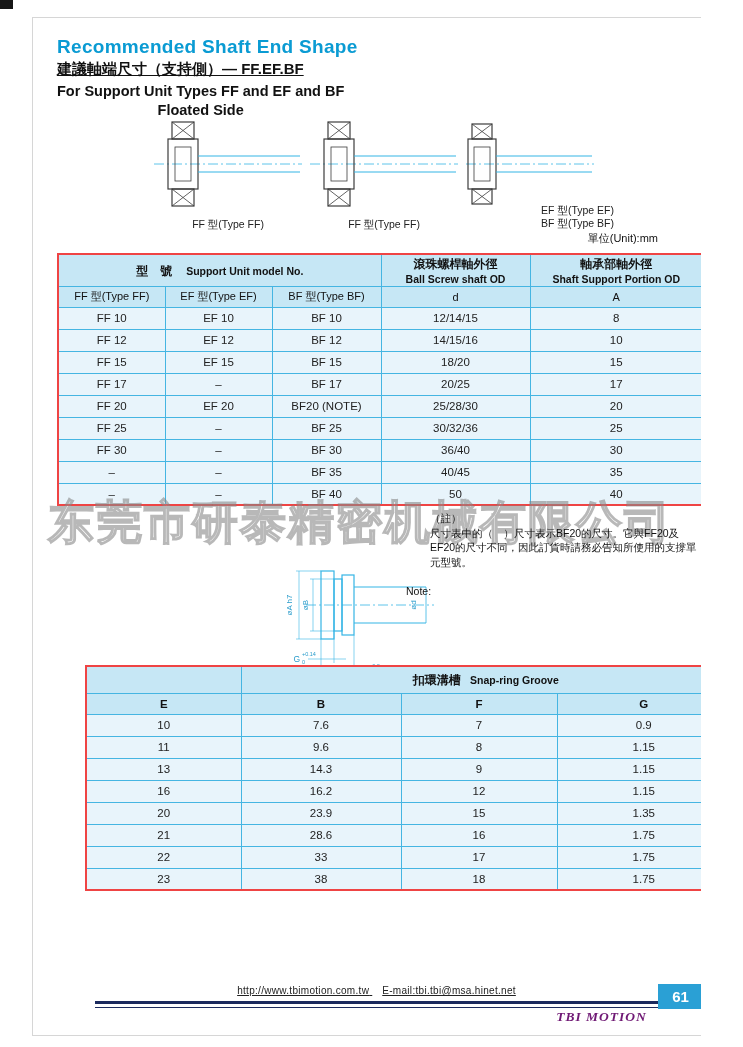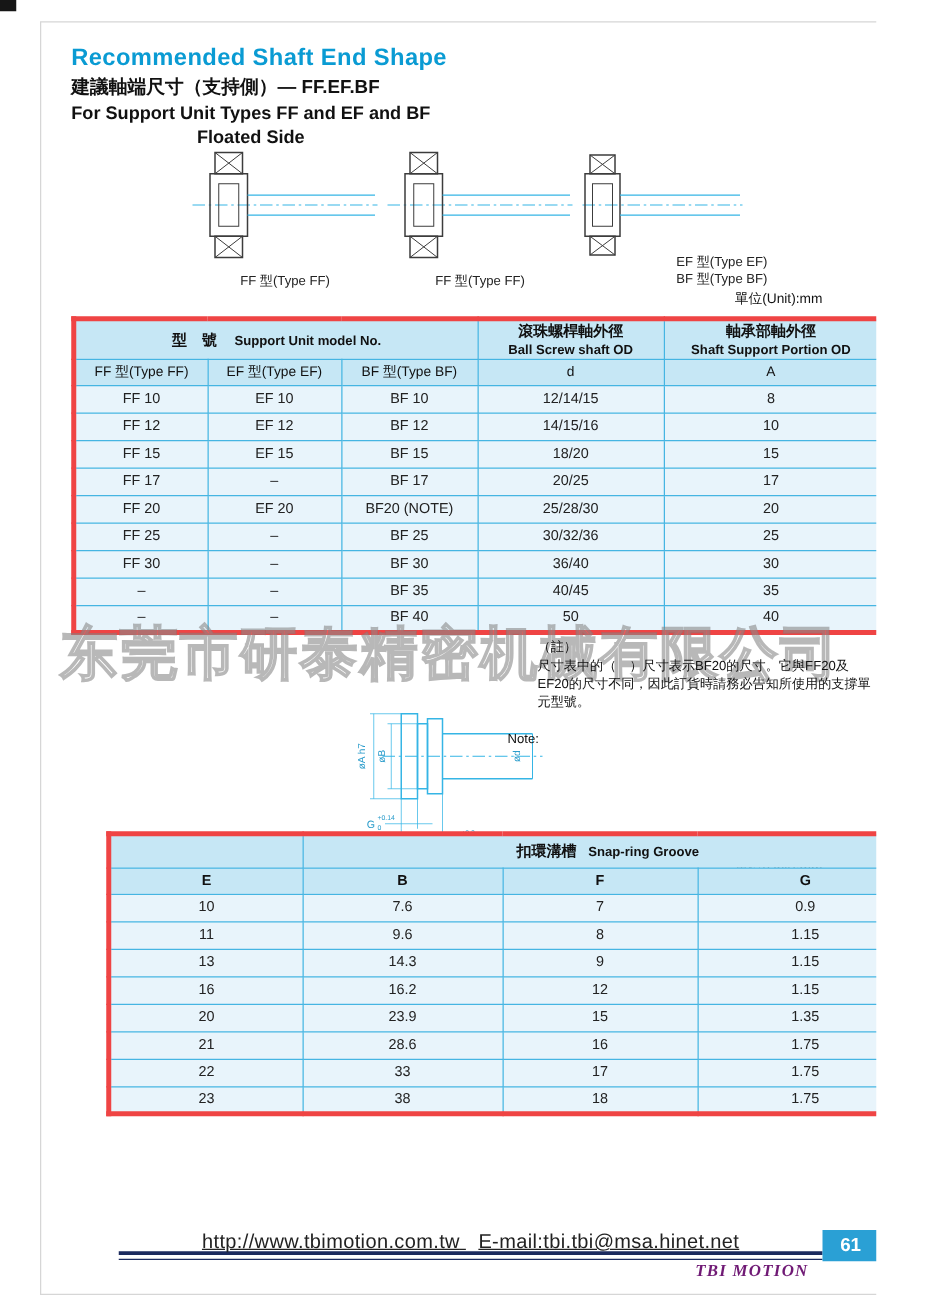--- a/index.html
+++ b/index.html
@@ -6,48 +6,48 @@
   html,body { background:#ffffff; }
   body { font-family:"Liberation Sans", sans-serif; color:#1a1a1a; }
   .page { position:relative; width:701px; height:1047px; background:#ffffff; overflow:hidden; }
   .corner-mark { position:absolute; left:0; top:0; width:13px; height:9px; background:#161616; }
   .frame { position:absolute; left:32px; top:17px; width:703px; height:1019px; border:1px solid #d6d6d6; background:#ffffff; }
   .side-strip { position:absolute; left:704px; top:18px; width:31px; height:1017px; background:#dcdcdc; }
   .side-tab { position:absolute; left:705px; top:325px; width:31px; height:128px; background:#25a9dc; border-radius:7px;
               color:#fff; writing-mode:vertical-rl; display:flex; align-items:center; justify-content:center;
               font-size:14px; font-weight:bold; letter-spacing:4px; }
   .title { position:absolute; left:57px; top:36px; font-size:19px; font-weight:bold; color:#0a9bd3; letter-spacing:.3px; }
-  .sub-zh { position:absolute; left:57px; top:60px; font-size:15px; font-weight:bold; color:#111; }
+  .sub-zh { position:absolute; left:57px; top:60px; font-size:15px; font-weight:bold; color:#111;text-decoration:underline; }
   .sub-en { position:absolute; left:57px; top:82px; font-size:14.5px; font-weight:bold; color:#111; line-height:19px;text-align:center; }
   .drawings { position:absolute; left:150px; top:116px; width:470px; height:104px; display:flex; }
   .drawing-col { width:156px; position:relative; }
   .drawing-label { position:absolute; top:102px; width:100%; text-align:center; font-size:10.5px; color:#222; }
   .drawing-label.dual { text-align:right; padding-right:4px; line-height:13px; top:88px; }
   .unit-label { position:absolute; right:43px; font-size:11px; color:#111; }
   .u1 { top:231px; } .u2 { top:687px; }
-  table.dtable { position:absolute; left:57px; border-collapse:collapse; table-layout:fixed; border:4px solid #ef4444; }
+  table.dtable { position:absolute; left:57px; border-collapse:collapse; table-layout:fixed; border:2px solid #ef4444; }
   .t1 { top:253px; width:645px; }
   .t2 { top:665px; width:645px;margin-left:28px; }
   .dtable th, .dtable td { border:1px solid #45b5e2; text-align:center; vertical-align:middle; }
   .dtable th { background:#c6e7f5; font-weight:bold; color:#111; }
   .dtable td { background:#e8f4fb; font-size:11.5px; height:22px; color:#222; }
   .gh-zh { font-size:12px; } .gh-en { font-size:10.5px; font-weight:bold; }
   .th-inline { font-size:12px; } .th-inline .gh-en { margin-left:14px; }
   .subhead th { font-size:11px; height:21px; font-weight:normal; }
   .h1row th { height:32px; }
   .t2 .h1row th { height:27px; }
   .t2 .subhead th { font-size:11.5px; font-weight:bold; }
   .watermark { position:absolute; left:48px; top:492px; width:648px; font-size:46px; font-weight:bold; white-space:nowrap;
                color:rgba(255,255,255,0.12); -webkit-text-stroke:1.4px rgba(125,125,125,0.55); letter-spacing:2px;
                pointer-events:none; z-index:5; }
   .note-zh { position:absolute; left:430px; top:511px; width:268px; font-size:10.5px; line-height:14.5px; color:#111; z-index:6; }
   .note-en { position:absolute; left:406px; top:585px; width:270px; font-size:10.5px; line-height:13.8px; color:#111; }
   .dim-wrap { position:absolute; left:266px; top:543px; width:172px; height:148px; }
   .footer-rule { position:absolute; left:95px; top:1001px; width:563px; height:3px; background:#1b2a5e; }
-  .footer-text { position:absolute; left:95px; top:985px; width:563px; text-align:center; font-size:16px; color:#222;
+  .footer-text { position:absolute; left:95px; top:985px; width:563px; text-align:center; font-size:10px; color:#222;
                  text-decoration:underline; letter-spacing:.3px; }
   .page-num { position:absolute; left:658px; top:984px; width:45px; height:25px; background:#2aa0d5; color:#fff;
               font-size:15px; font-weight:bold; display:flex; align-items:center; justify-content:center; }
   .footer-rule2 { position:absolute; left:95px; top:1007px; width:563px; height:1px; background:#1b2a5e; }
   .brand { position:absolute; left:545px; top:1009px; width:113px; text-align:center; font-family:"Liberation Serif", serif;
            font-style:italic; font-weight:bold; font-size:13.5px; color:#701a75; letter-spacing:1px; }
   svg text { font-family:"Liberation Sans", sans-serif; }
 </style>
 </head>
 <body>

